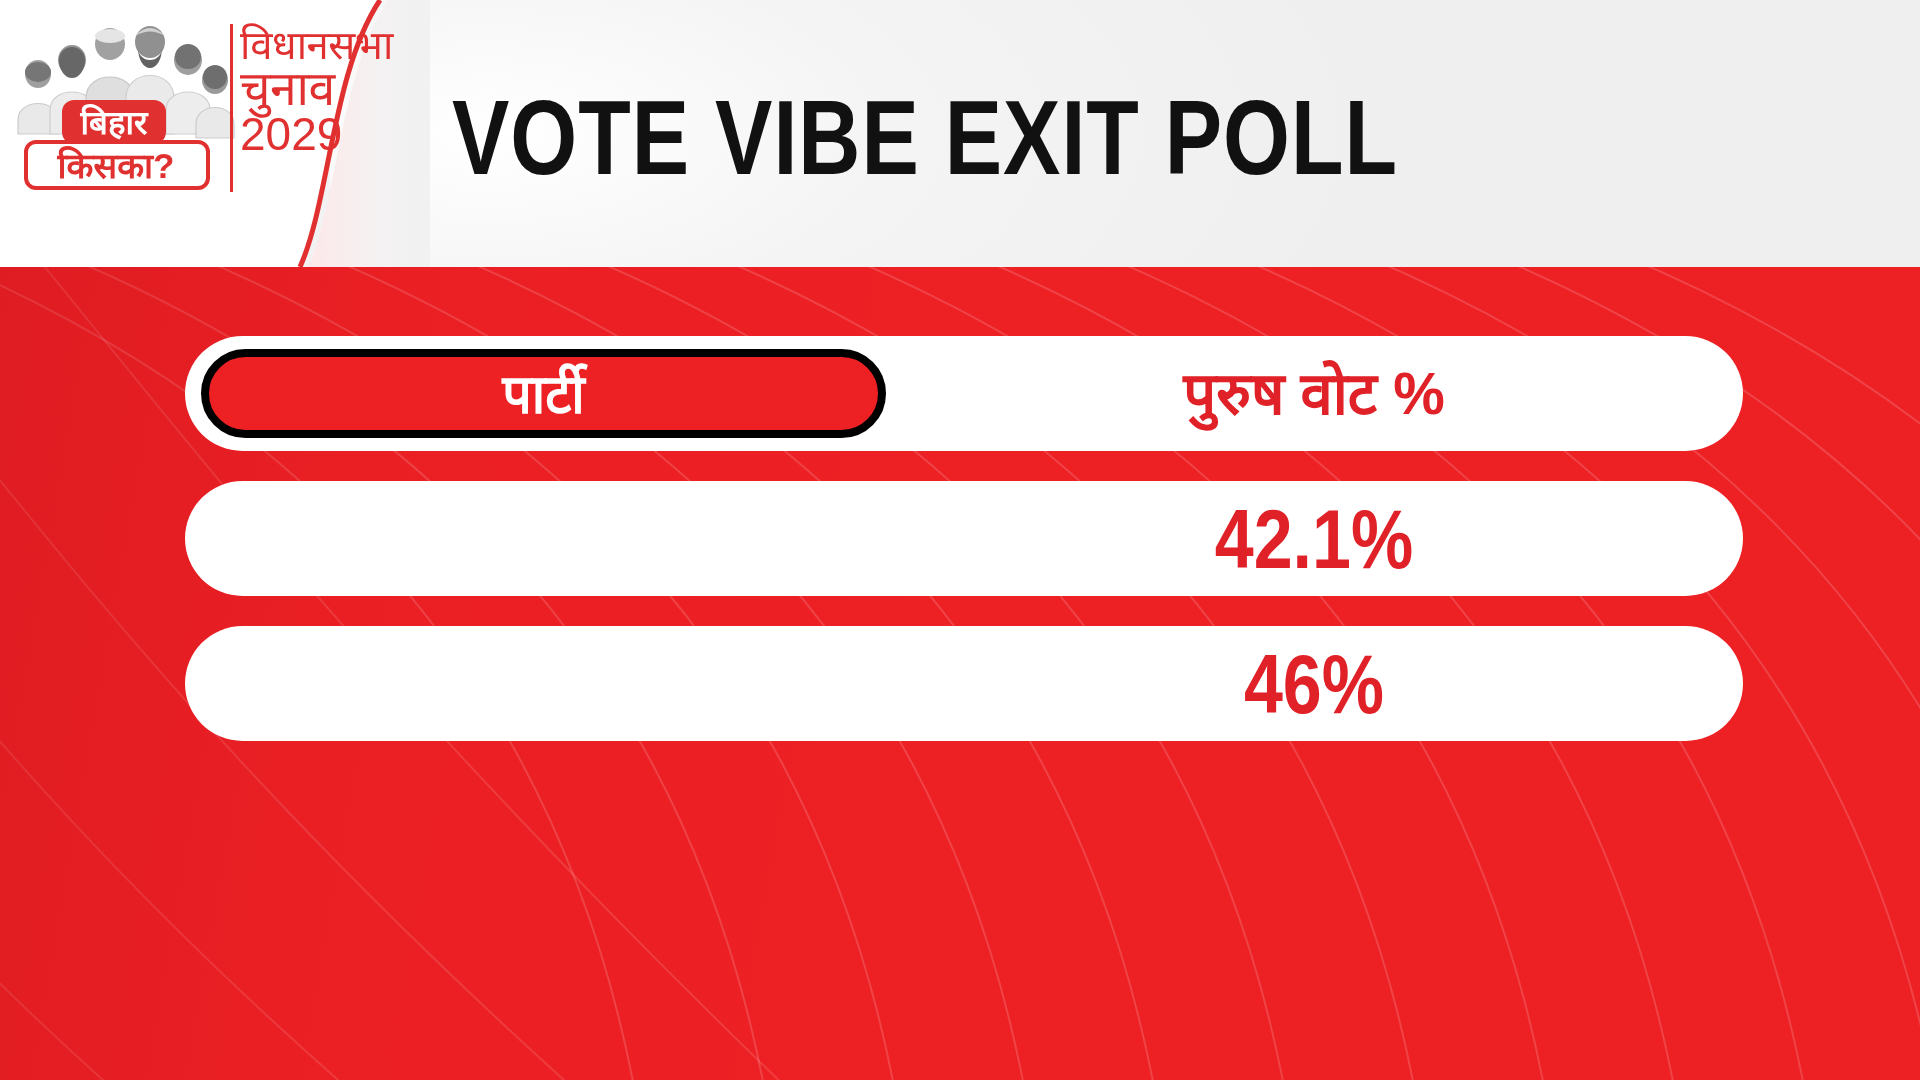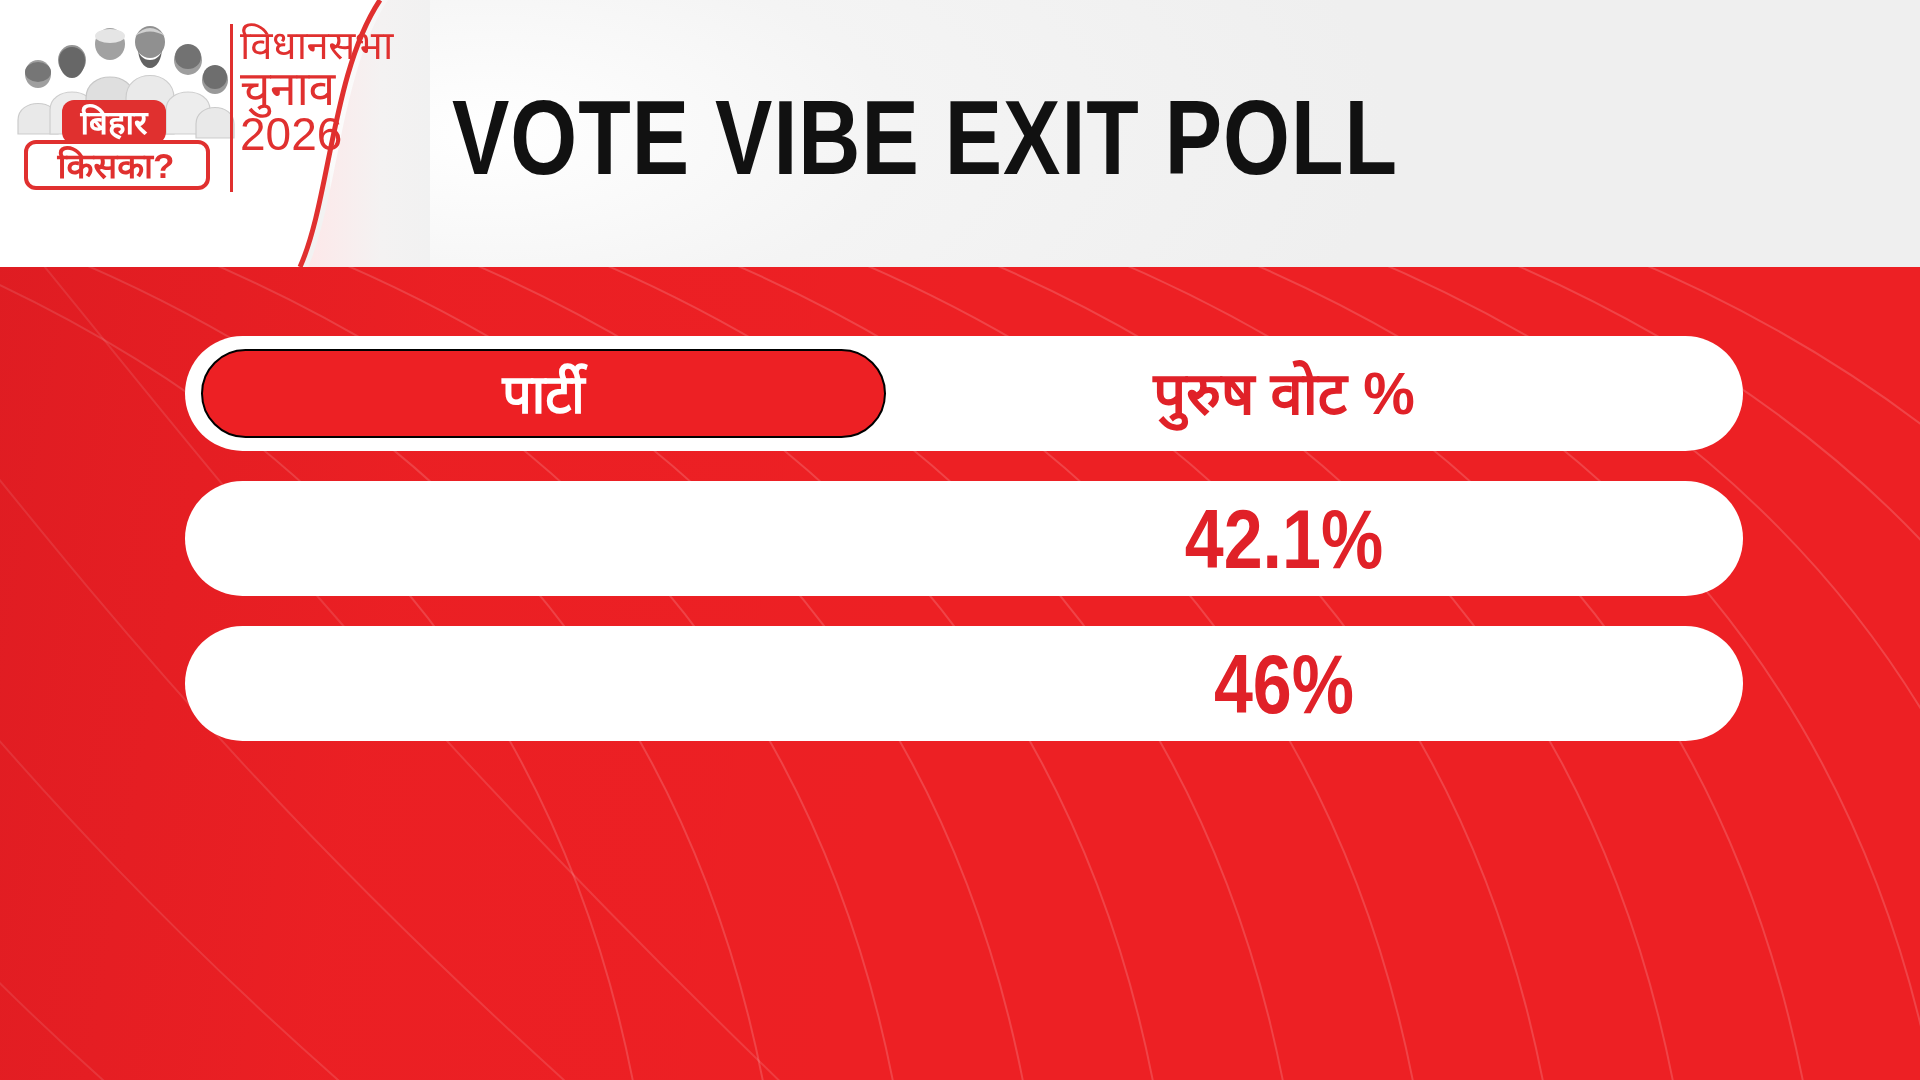--- a/index.html
+++ b/index.html
@@ -86,34 +86,34 @@
     background:#ffffff;
     border-radius:60px;
     margin-bottom:30px;
     display:flex; align-items:center;
   }
   .party-cell{
     position:absolute; left:16px; top:13px;
     width:685px; height:89px;
     background:#ed2024;
     border-radius:46px;
-    border:2px solid #000000;
+    border:8px solid #000000;
     display:flex; align-items:center; justify-content:center;
   }
   .party-text{
     color:#ffffff;
     font-weight:bold;
     font-size:56px;
     line-height:1;
     white-space:nowrap;
     transform:scaleY(1.18);
   }
   .party-text.hindi{ font-size:52px; transform:scaleY(1.05); }
   .value-cell{
-    position:absolute; left:670px; top:0;
+    position:absolute; left:700px; top:0;
     width:858px; height:115px;
     display:flex; align-items:center; justify-content:center;text-align:center;
   }
   .value-text{
     color:#e02128;
     font-weight:bold;
     font-size:70px;
     line-height:1;
     white-space:nowrap;
     transform:scaleY(1.2);
@@ -187,21 +187,21 @@
           <text x="106" y="176" text-anchor="middle" font-family="'Liberation Sans', sans-serif" font-size="35" font-weight="bold" fill="#e0302f">किस​का?</text>
         </g>
       </svg>
     </div>
 
     <div id="divider-line"></div>
 
     <div id="election-label">
       <span class="l1">विधानसभा</span>
       <span class="l2">चुनाव</span>
-      <span class="l3">2026</span>
+      <span class="l3">2029</span>
     </div>
   </div>
 
   <div id="main-title">VOTE VIBE EXIT POLL</div>
 </div>
 
 <div id="body-area">
   <svg id="bg-pattern" viewBox="0 0 1920 860" preserveAspectRatio="none">
     <rect x="0" y="0" width="1920" height="860" fill="#ed2024"></rect>
     <g fill="none" stroke="#ffffff" stroke-opacity="0.16" stroke-width="2">

